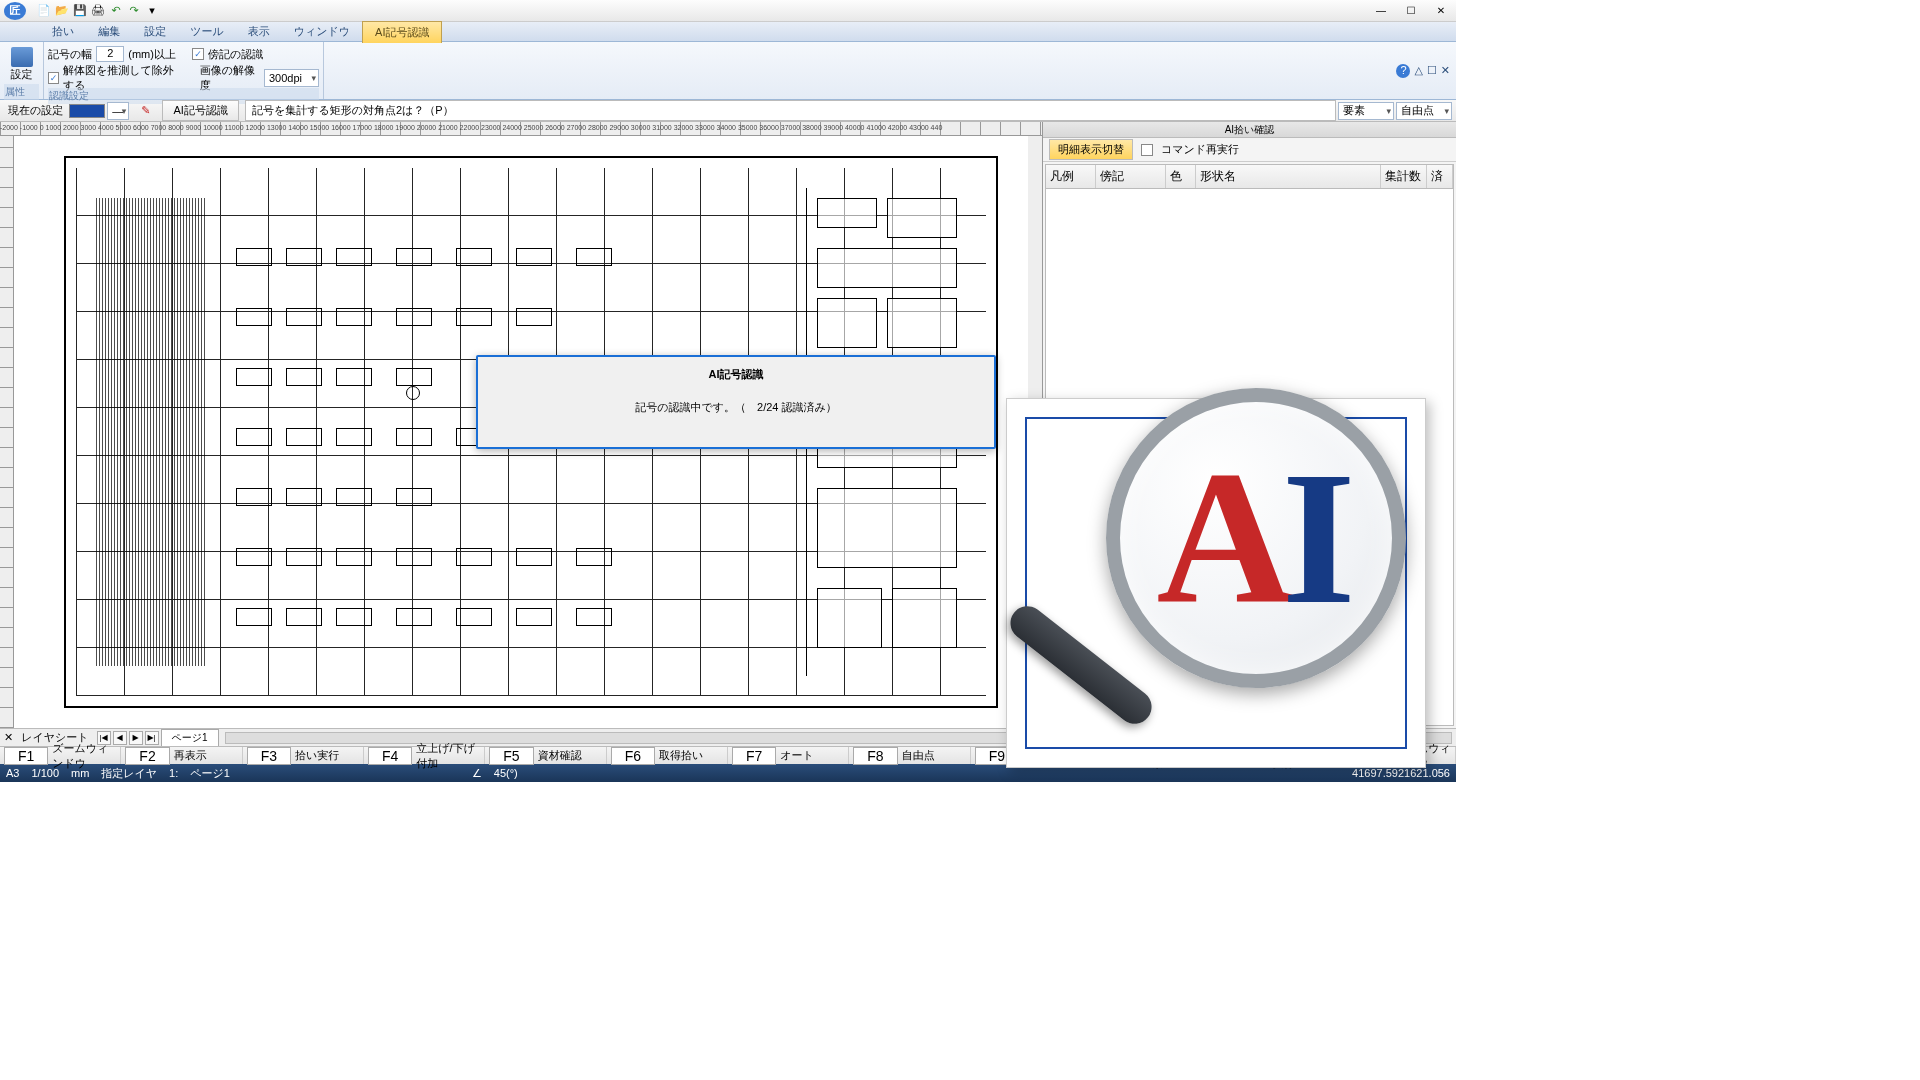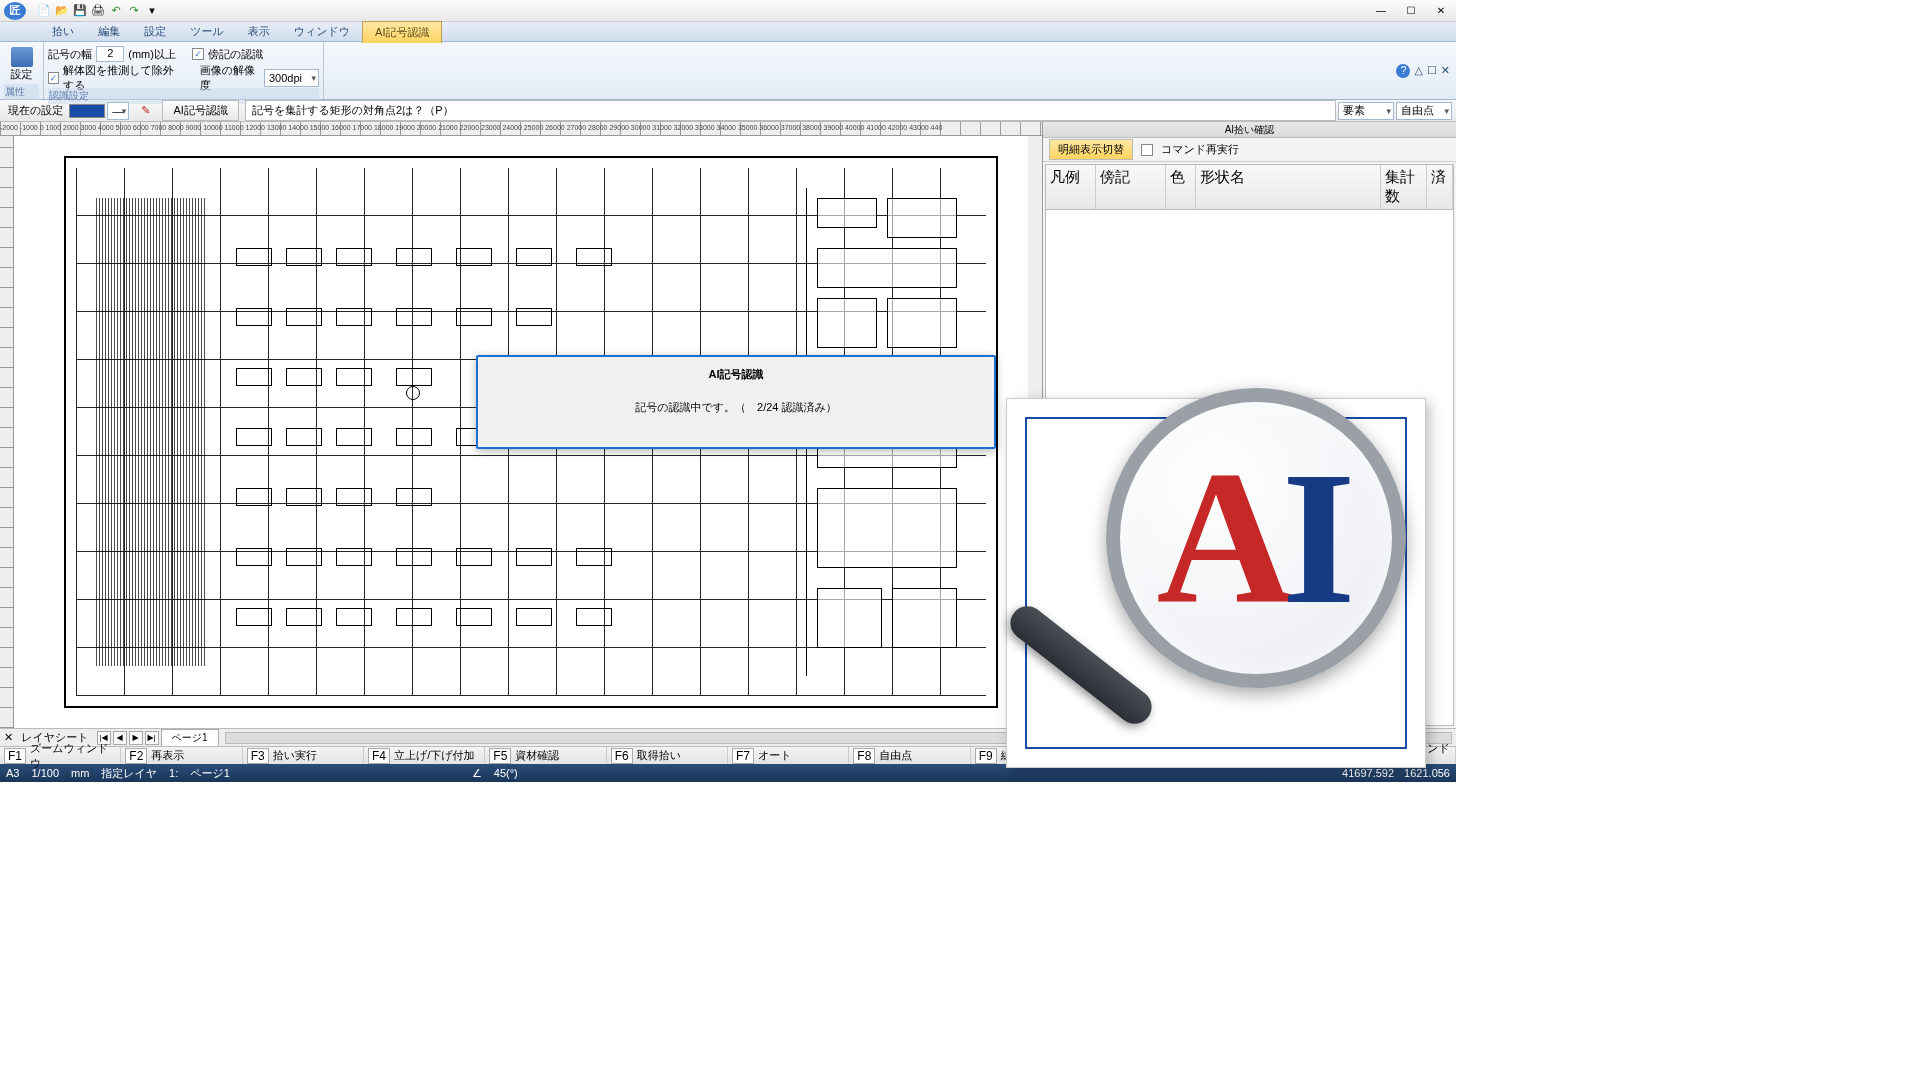--- a/index.html
+++ b/index.html
@@ -47,29 +47,29 @@
 .scroll-v{position:absolute;right:0;top:14px;width:14px;bottom:0;background:#eee;}
 .dialog{position:absolute;left:462px;top:219px;width:520px;height:94px;background:#F0F0F0;border:2px solid #1a6fd6;border-radius:2px;box-shadow:0 2px 8px rgba(0,0,0,0.3);padding:10px;text-align:center;z-index:50;}
 .dialog-title{font-weight:bold;margin-bottom:18px;}
 .side-panel{width:414px;background:#F4F4F4;border-left:1px solid #999;display:flex;flex-direction:column;}
 .side-title{height:16px;background:linear-gradient(#e8e8e8,#d8d8d8);padding:1px 4px;font-size:10px;border-bottom:1px solid #bbb;text-align:center;}
 .side-toolbar{height:24px;display:flex;align-items:center;gap:8px;padding:2px 6px;border-bottom:1px solid #ccc;}
 .side-tbtn{padding:2px 8px;border:1px solid #bbb;background:linear-gradient(#FFE8A6,#FFD45E);cursor:pointer;}
 .chk-off{width:12px;height:12px;border:1px solid #888;background:#fff;display:inline-block;}
 .side-table{flex:1;background:#fff;border:1px solid #bbb;margin:2px;}
 .side-th{display:flex;background:linear-gradient(#f8f8f8,#e8e8e8);border-bottom:1px solid #bbb;}
-.side-th>div{padding:3px 4px;border-right:1px solid #ccc;font-size:15px;}
+.side-th>div{padding:3px 4px;border-right:1px solid #ccc;font-size:12px;}
 .tabbar{height:18px;background:#eee;display:flex;align-items:center;border-top:1px solid #bbb;padding-left:4px;gap:2px;}
 .tab-nav{width:14px;height:14px;border:1px solid #aaa;background:#f8f8f8;text-align:center;font-size:8px;line-height:12px;cursor:pointer;}
 .tab{padding:1px 10px;background:#fff;border:1px solid #aaa;border-bottom:none;font-size:10px;cursor:pointer;}
 .fkeybar{height:18px;background:linear-gradient(#f4f4f4,#e4e4e4);display:flex;border-top:1px solid #bbb;}
 .fkey{flex:1;display:flex;align-items:center;border-right:1px solid #ccc;padding:0 4px;gap:4px;font-size:10px;cursor:pointer;}
-.fkey-tag{background:#fff;border:1px solid #aaa;padding:0 3px;font-size:12px;}
+.fkey-tag{background:#fff;border:1px solid #aaa;padding:0 13px;font-size:14px;}
 .statusbar{height:18px;background:linear-gradient(#2a4d7a,#1a3558);color:#fff;display:flex;align-items:center;padding:0 6px;gap:12px;font-size:10px;}
-.statusbar .sb-r{margin-left:auto;display:flex;gap:10px;}
+.statusbar .sb-r{margin-left:auto;display:flex;}
 .magnifier{position:absolute;right:10px;bottom:18px;width:440px;height:410px;z-index:100;pointer-events:none;}
 .mag-paper{position:absolute;left:0;top:10px;width:420px;height:370px;background:#fff;border:1px solid #ccc;box-shadow:4px 4px 12px rgba(0,0,0,0.25);}
 .mag-paper::before{content:"";position:absolute;inset:18px;border:2px solid #1a4ba8;}
 .mag-lens{position:absolute;right:40px;top:0;width:300px;height:300px;border-radius:50%;border:14px solid #9aa0a6;background:radial-gradient(circle at 35% 30%,#fff,#f1f3f6 60%,#e3e6ea);box-shadow:0 6px 18px rgba(0,0,0,0.35),inset 0 0 30px rgba(255,255,255,0.8);display:flex;align-items:center;justify-content:center;}
 .mag-lens .ai-a{font:bold 190px "Times New Roman",serif;color:#c62828;margin-right:-12px;}
 .mag-lens .ai-i{font:bold 190px "Times New Roman",serif;color:#163a84;}
 .mag-handle{position:absolute;right:280px;top:260px;width:170px;height:34px;background:linear-gradient(#4a4f56,#2b2f35);border-radius:18px;transform:rotate(38deg);box-shadow:0 4px 10px rgba(0,0,0,0.4);}
 </style>
 </head>
 <body>

